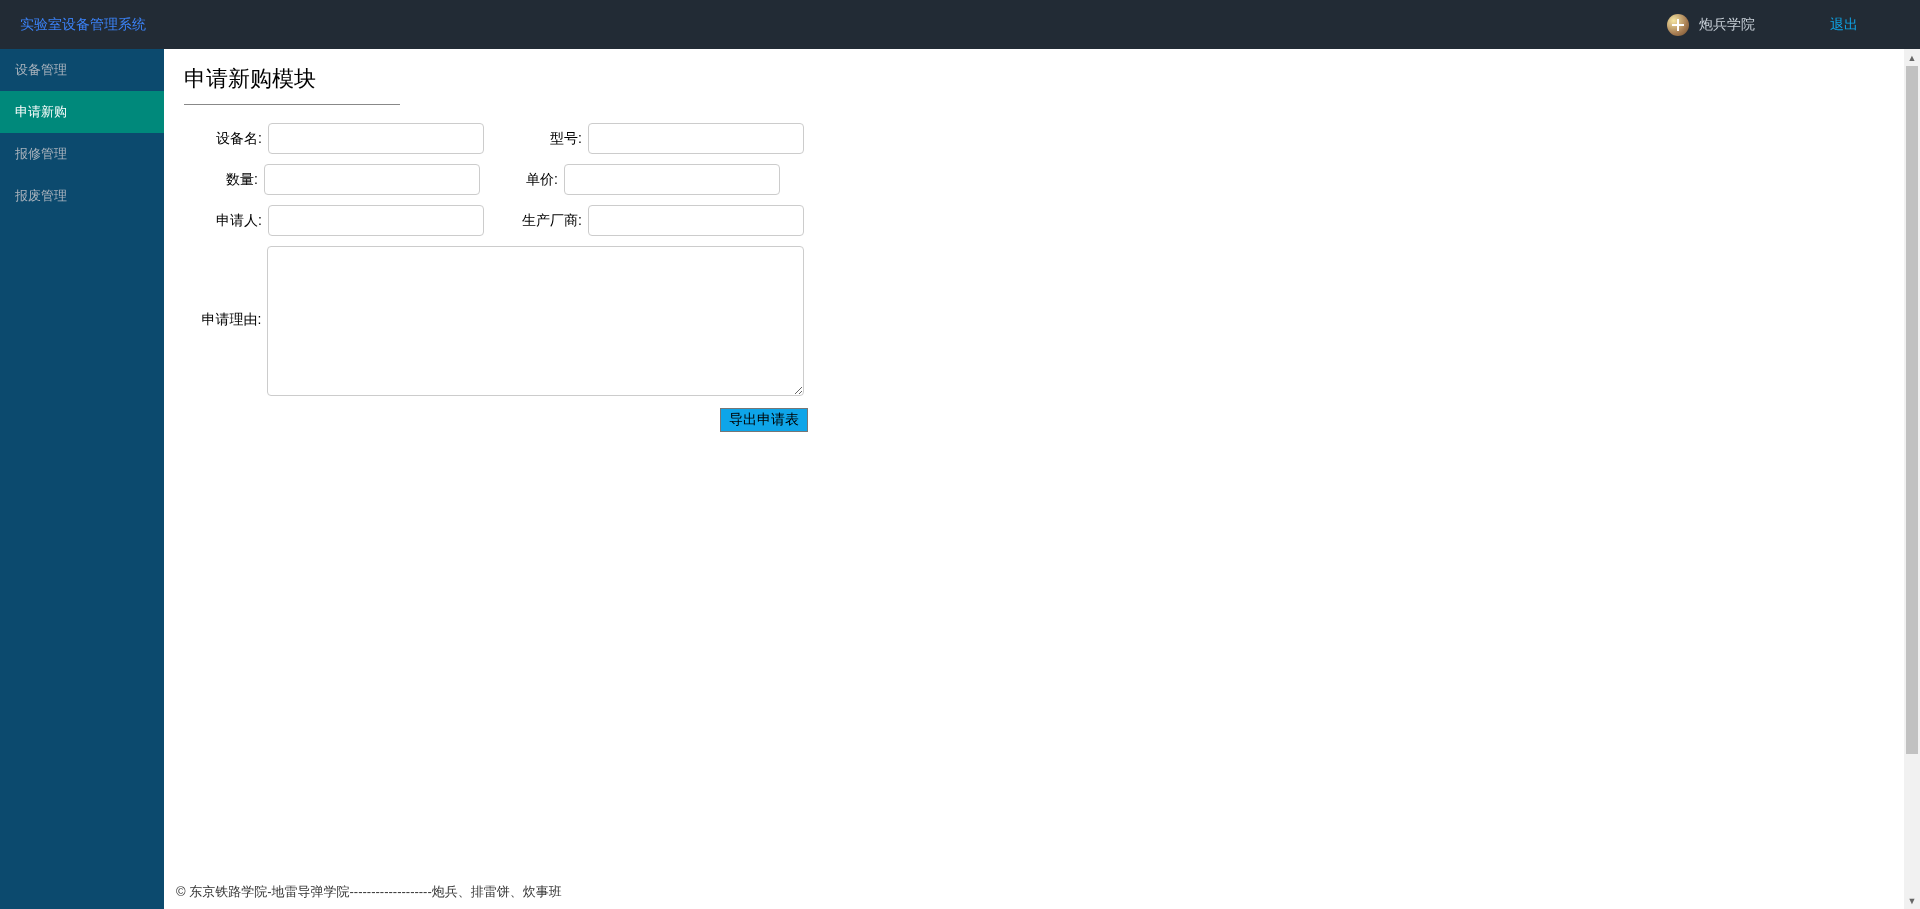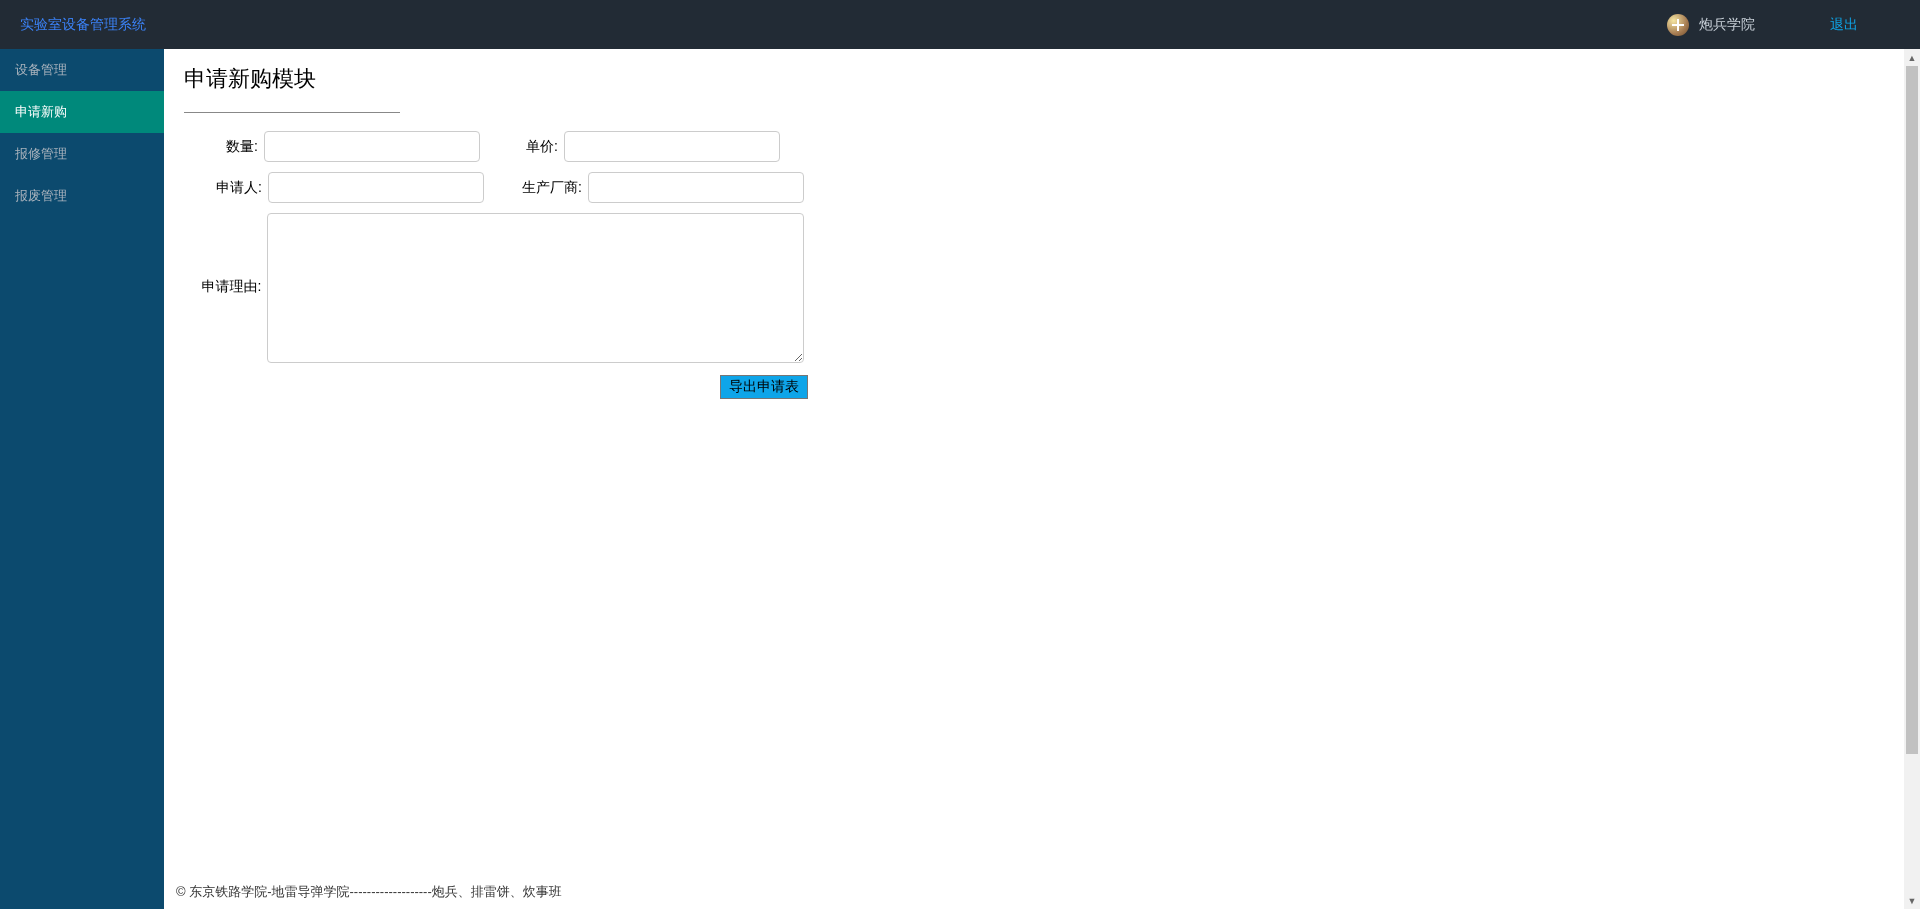--- a/index.html
+++ b/index.html
@@ -101,21 +101,21 @@
       padding: 15px 20px;
       flex: 1;
       overflow: auto;
     }
     .page-title {
       font-size: 22px;
       font-weight: normal;
       color: #000;
       border-bottom: 1px solid #888;
       display: inline-block;
-      padding-bottom: 18px;
+      padding-bottom: 10px;
       width: 216px;
       margin-bottom: 18px;
     }
     .form {
       width: 620px;
     }
     .form-row {
       display: flex;
       margin-bottom: 10px;
     }
@@ -239,20 +239,30 @@
     <div class="menu-item">
       <span>报废管理</span>
     </div>
   </div>
 
   <div class="main">
     <div class="content">
       <h2 class="page-title">申请新购模块</h2>
 
       <div class="form">
+        <div class="form-row">
+          <div class="form-group left">
+            <label class="form-label">设备名:</label>
+            <input type="text" class="form-input" value="" style="">
+          </div>
+          <div class="form-group">
+            <label class="form-label-sm">型号:</label>
+            <input type="text" class="form-input" value="" style="">
+          </div>
+        </div>
 
         <div class="form-row">
           <div class="form-group">
             <label class="form-label-sm">数量:</label>
             <input type="text" class="form-input" value="" style="">
           </div>
           <div class="form-group left">
             <label class="form-label">单价:</label>
             <input type="text" class="form-input" value="" style="">
           </div>

